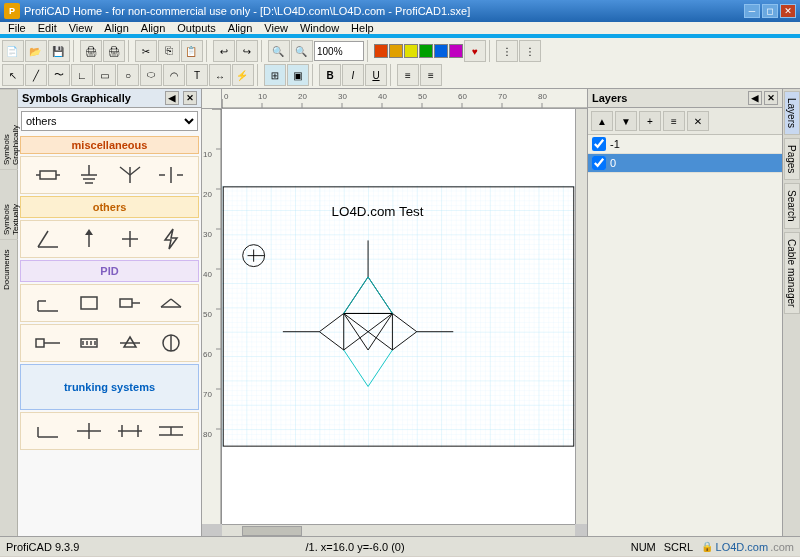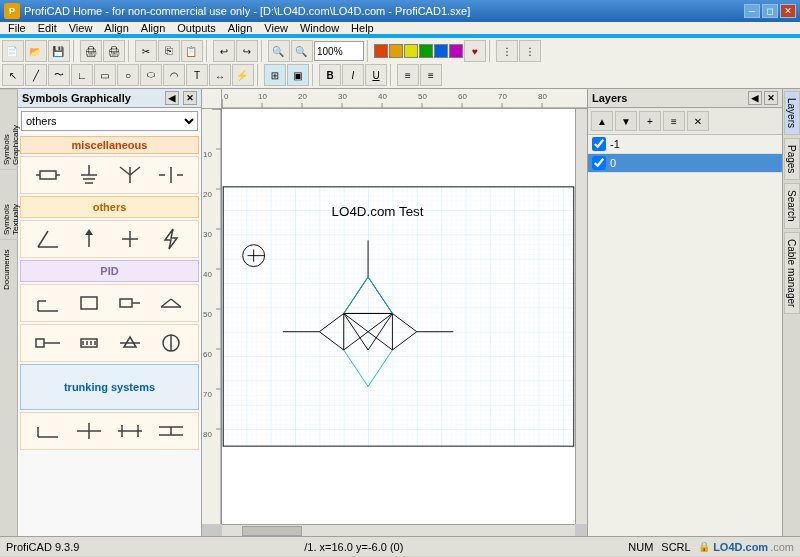--- a/index.html
+++ b/index.html
@@ -307,21 +307,21 @@
       gap: 8px;
     }
     .status-logo {
       display: flex;
       align-items: center;
       gap: 2px;
       font-size: 11px;
       color: #404040;
     }
     .logo-lo4d {
-      font-weight: bold;
+      font-weight: normal;
       color: #2060a0;
     }
     .left-icon {
       width: 18px;
       height: 20px;
       display: flex;
       align-items: center;
       justify-content: center;
       cursor: pointer;
       border-bottom: 1px solid #c8c8c0;

